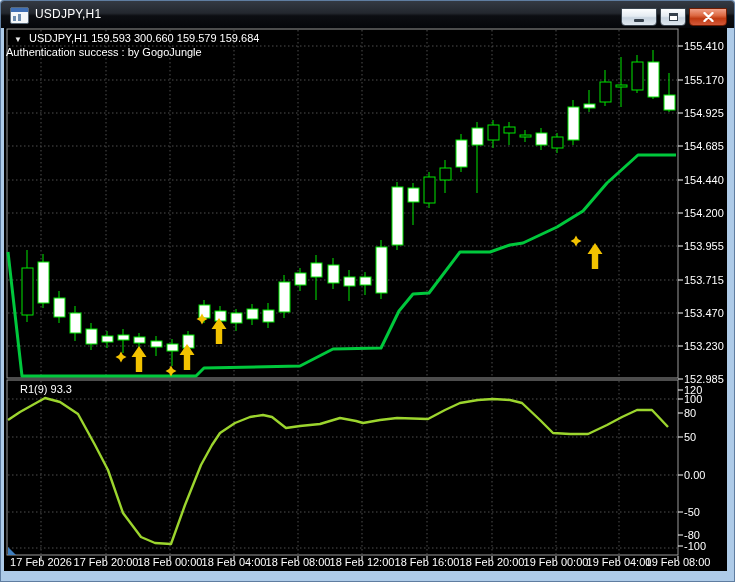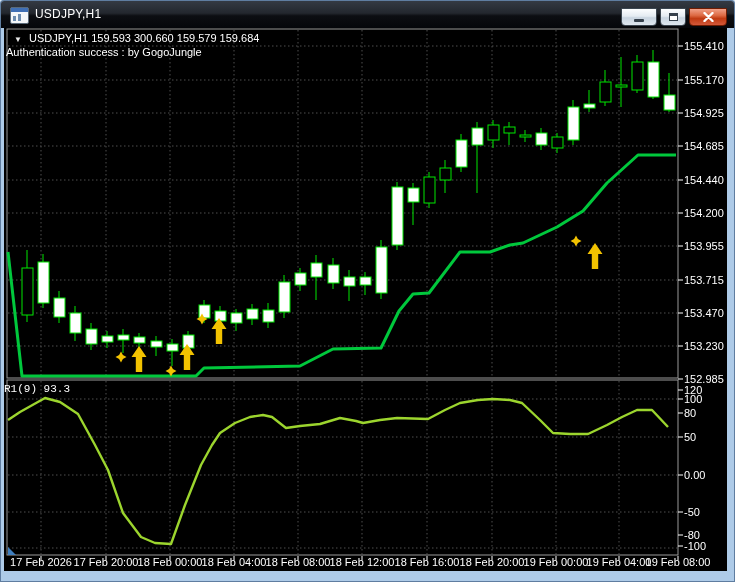--- a/index.html
+++ b/index.html
@@ -22,21 +22,21 @@
   .wbtn.close{width:38px;background:linear-gradient(#f0a088 0%,#dd6a44 40%,#c03a12 60%,#d2583a 100%);
               border-color:#6e1c02;}
   .glyph-min{width:10px;height:3px;background:#35404c;margin-top:7px;border-radius:1px;}
   .glyph-max{width:9px;height:8px;border:1px solid #35404c;border-top-width:3px;background:#fff;box-sizing:border-box;}
   .client{position:absolute;left:4px;top:28px;width:723px;height:543px;background:#000;overflow:hidden;}
   .client svg{position:absolute;left:-4px;top:-28px;}
   .overlay{position:absolute;color:#ffffff;font-size:11px;white-space:nowrap;}
   .symbol-line{left:10px;top:4px;}
   .symbol-line .dd{color:#e8e8e8;font-size:8px;margin-right:4px;cursor:pointer;}
   .auth-line{left:2px;top:18px;}
-  .r1-label{left:0;top:355px;font-family:Liberation Mono, monospace;}
+  .r1-label{left:16px;top:355px;}
 </style>
 </head>
 <body>
 
 <div class="window">
   <div class="titlebar">
     <span class="appicon">
       <span class="ititle"></span>
       <span class="ibar1"></span>
       <span class="ibar2"></span>

